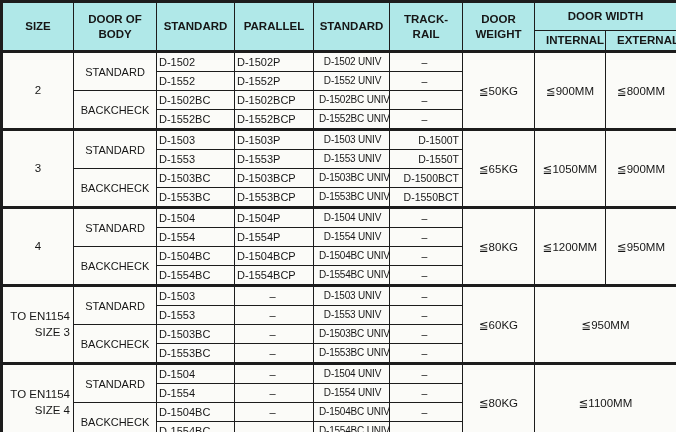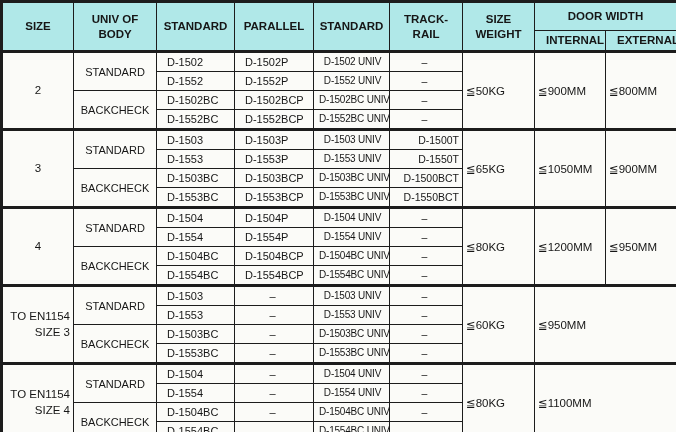--- a/index.html
+++ b/index.html
@@ -48,51 +48,51 @@
   }
   tr.block-top td { border-top: 3px solid var(--border-color); }
   td.c-size {
     text-align: center;
     font-size: 11.5px;
     white-space: pre-line;
     line-height: 1.35;
   }
   td.c-size.en { text-align: right; padding-left: 6px; }
   td.c-type { text-align: center; font-size: 11px; padding: 0 1px; }
-  td.c-std, td.c-par { text-align: left; padding-left: 10px; }
+  td.c-std, td.c-par { text-align: left; padding-left: 2px; }
   td.c-univ { text-align: center; padding-left: 5px; font-size: 10px; letter-spacing: -0.2px; }
   td.c-track { text-align: right; padding-left: 8px; font-size: 10.5px; }
   td.dash { text-align: center; padding-left: 0; }
-  td.c-weight, td.c-width { text-align: left; font-size: 11.5px; }
+  td.c-weight, td.c-width { text-align: center; font-size: 11.5px; }
 </style>
 </head>
 <body>
 
 <table class="spec">
   <colgroup>
     <col style="width:72px">
       <col style="width:83px">
       <col style="width:78px">
     <col style="width:79px">
       <col style="width:76px">
       <col style="width:73px">
     <col style="width:72px">
       <col style="width:71px">
       <col style="width:72px">
   </colgroup>
 
   <tbody>
       <tr class="hdr-top">
     <th rowspan="2">SIZE</th>
-    <th rowspan="2">UNIV OF BODY</th>
+    <th rowspan="2">DOOR OF BODY</th>
     <th rowspan="2">STANDARD</th>
     <th rowspan="2">PARALLEL</th>
     <th rowspan="2">STANDARD</th>
     <th rowspan="2">TRACK-RAIL</th>
-    <th rowspan="2">SIZE WEIGHT</th>
+    <th rowspan="2">DOOR WEIGHT</th>
     <th colspan="2">DOOR WIDTH</th>
   </tr>
   <tr class="hdr-sub">
     <th>INTERNAL</th>
     <th>EXTERNAL</th>
   </tr>
 
   <tr class="block-top">
     <td class="c-size" rowspan="4">2</td>
     <td class="c-type" rowspan="2">STANDARD</td>

